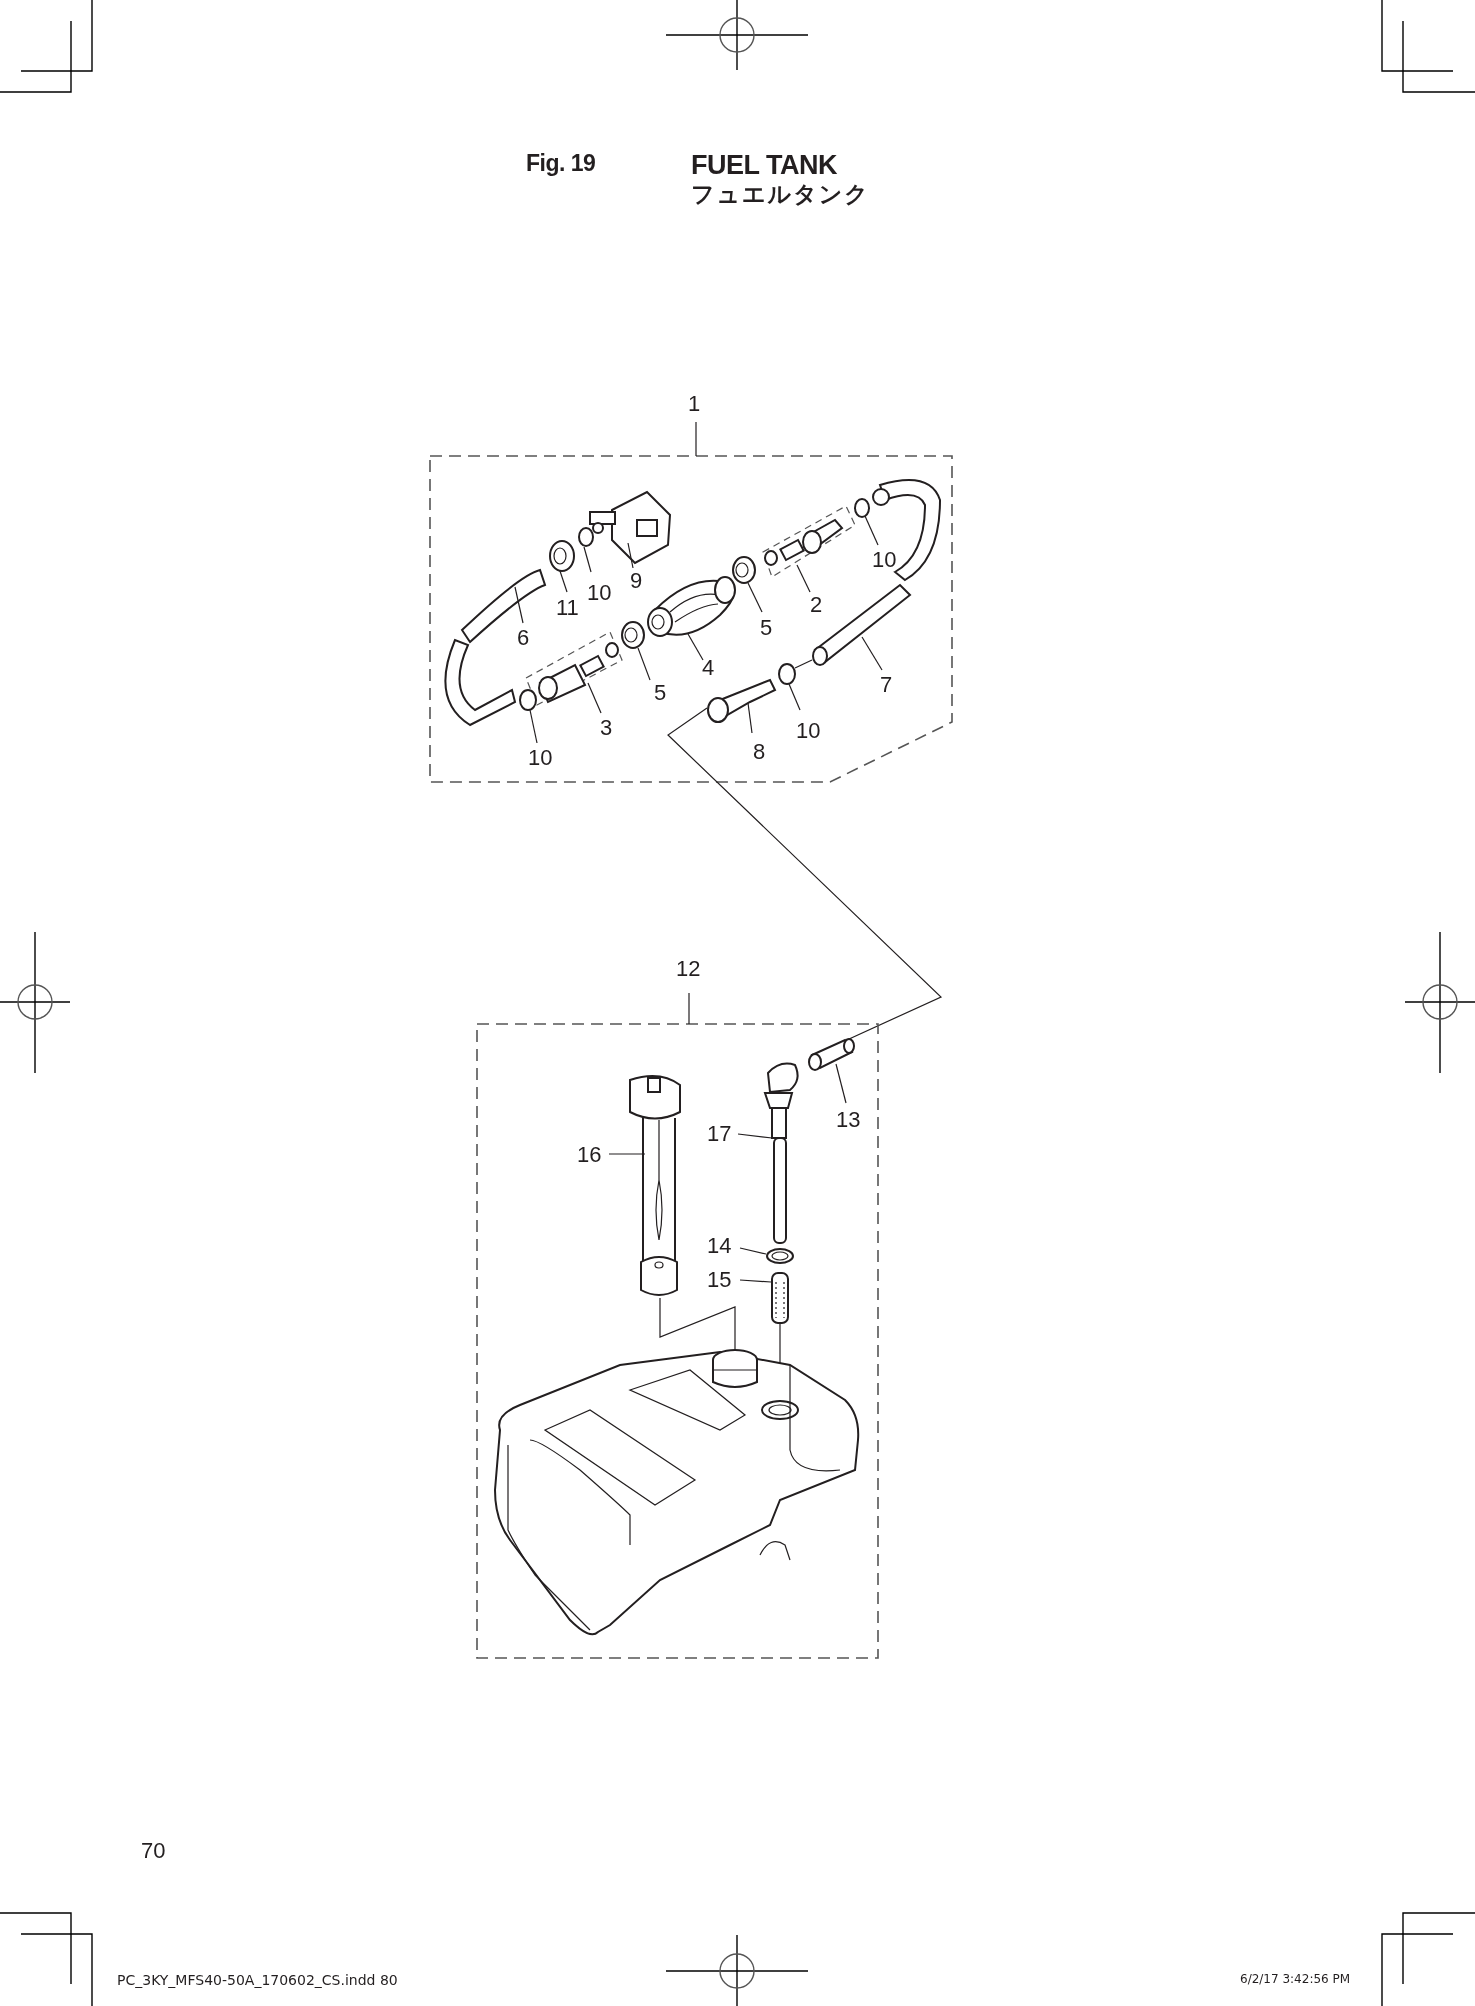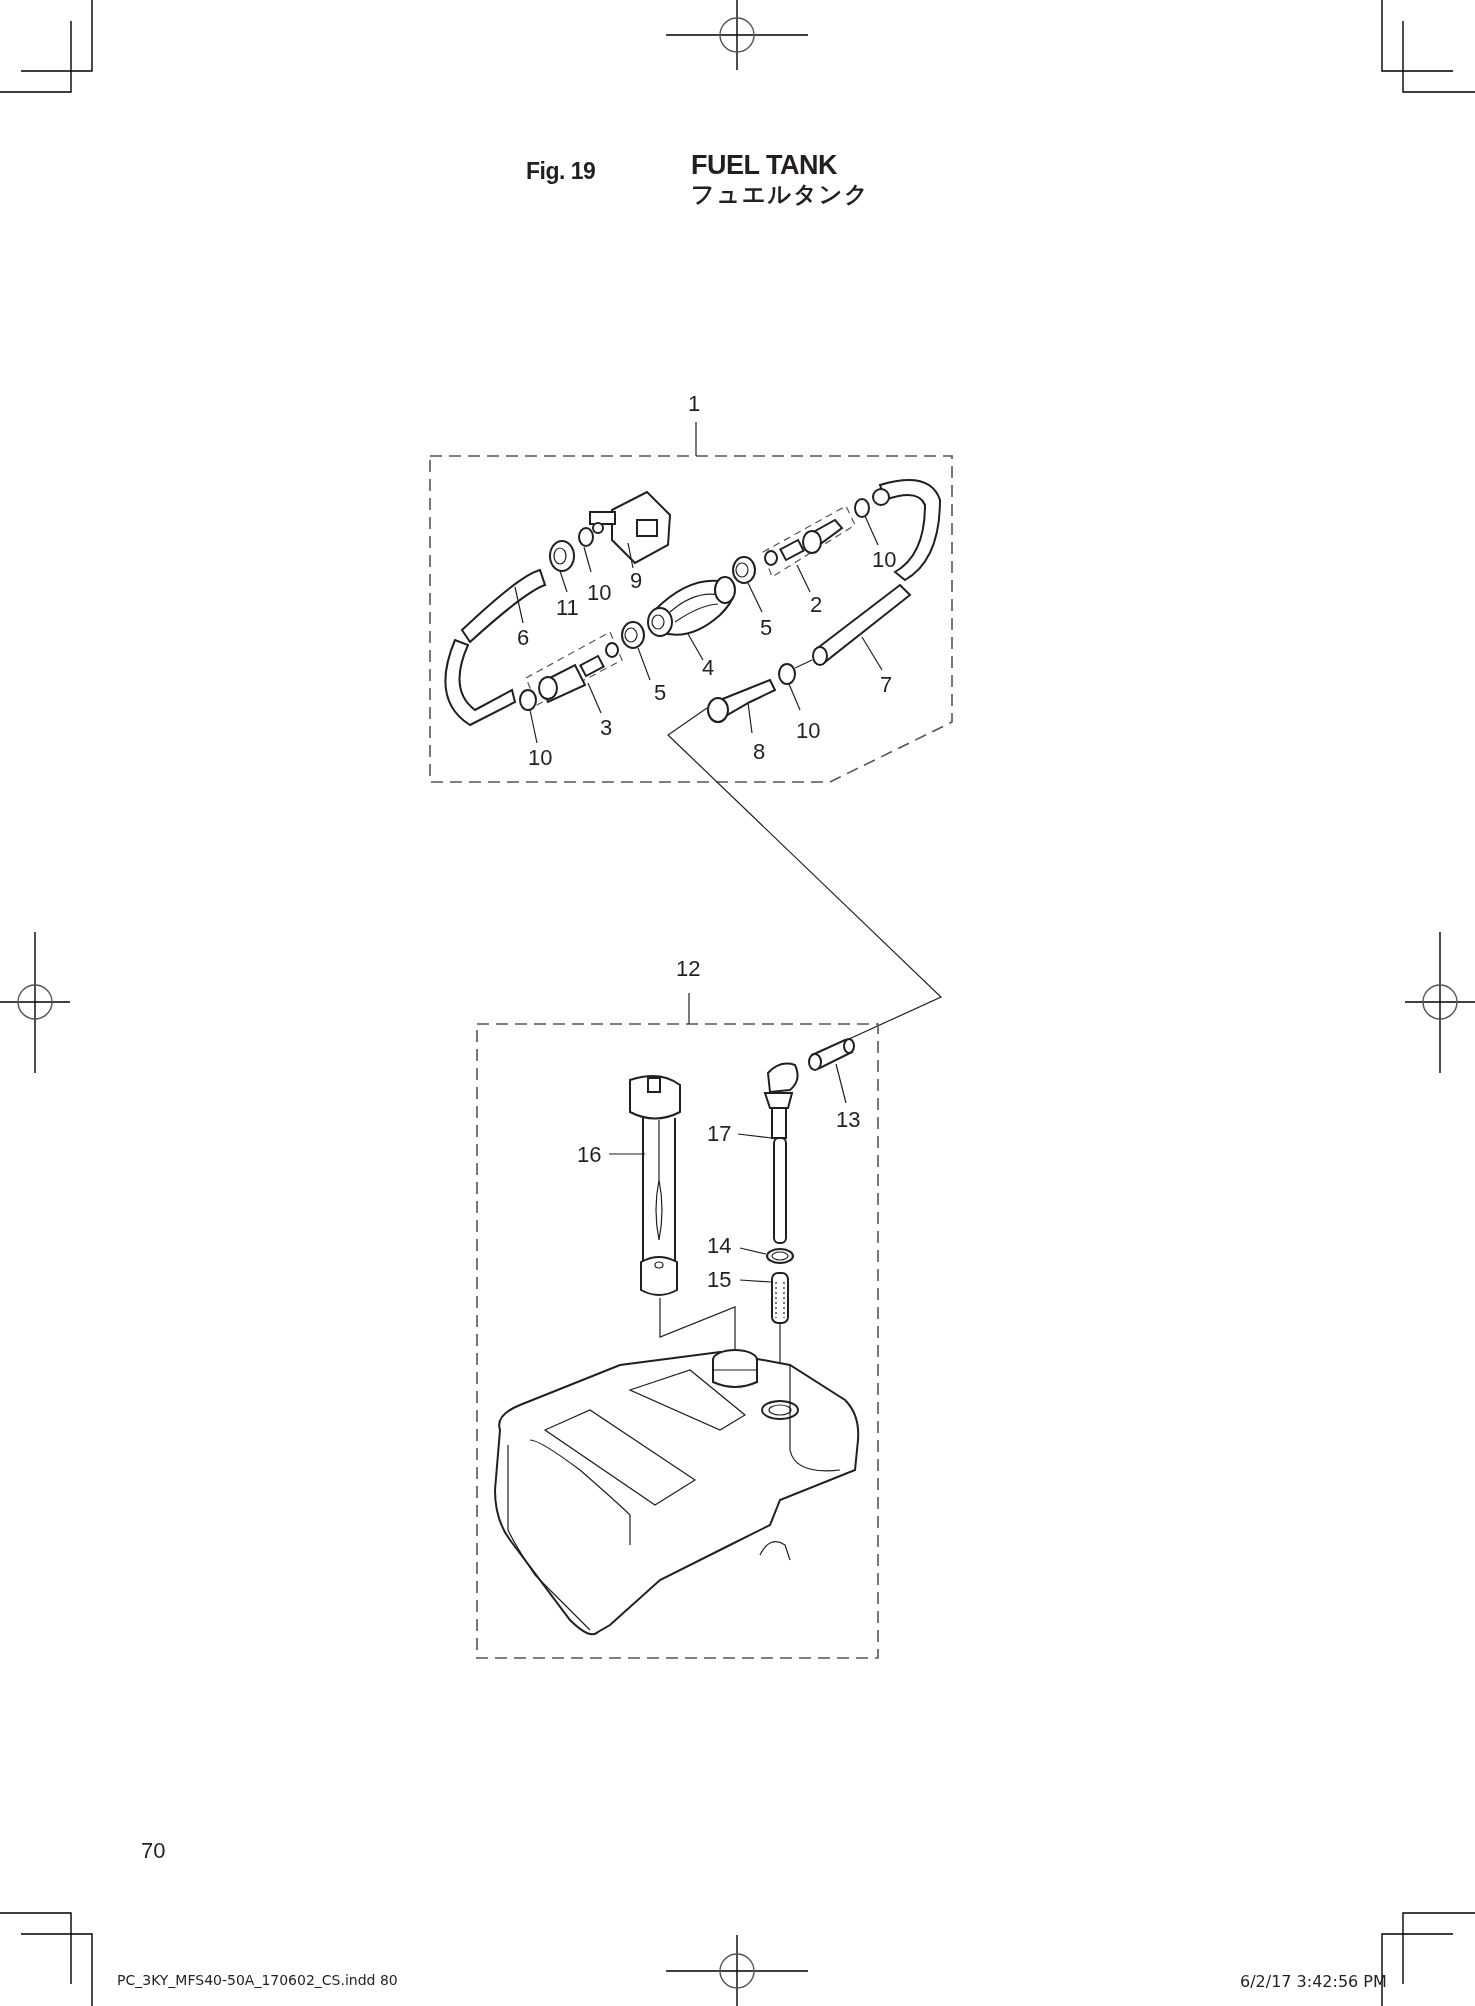--- a/index.html
+++ b/index.html
@@ -1,23 +1,23 @@
 <!DOCTYPE html>
 <html><head>
 <meta charset="utf-8">
 <style>
   html, body { margin: 0; padding: 0; background: #ffffff; }
   body { width: 1475px; height: 2006px; position: relative; overflow: hidden; font-family: "Liberation Sans", sans-serif; color: #231f20; }
   .abs { position: absolute; }
-  #title-fig { left: 526px; top: 158px; font-size: 23px; font-weight: bold; letter-spacing: -0.5px; }
+  #title-fig { left: 526px; top: 150px; font-size: 23px; font-weight: bold; letter-spacing: -0.5px; }
   #title-en { left: 691px; top: 150px; font-size: 27px; font-weight: bold; letter-spacing: -0.5px; }
   #title-jp { left: 691px; top: 179px; font-size: 23px; font-weight: bold; letter-spacing: 2px; font-family: "DejaVu Sans", sans-serif; }
   #page-number { left: 141px; top: 1838px; font-size: 22px; }
   #slug-file { left: 117px; top: 1972px; font-size: 14px; font-family: "DejaVu Sans", sans-serif; }
-  #slug-date { left: 1240px; top: 1972px; font-size: 16px; font-family: "DejaVu Sans", sans-serif; }
+  #slug-date { left: 1240px; top: 1972px; font-size: 12px; font-family: "DejaVu Sans", sans-serif; }
   svg#diagram { position: absolute; left: 0; top: 0; }
   .lbl { font-family: "Liberation Sans", sans-serif; font-size: 22px; fill: #231f20; }
   .part { fill: #fff; stroke: #231f20; stroke-width: 2; }
   .thin { fill: none; stroke: #231f20; stroke-width: 1.2; }
   .dash { fill: none; stroke: #555; stroke-width: 1.6; stroke-dasharray: 12 7; }
   .dash-s { fill: none; stroke: #555; stroke-width: 1.2; stroke-dasharray: 7 5; }
   .reg { fill: none; stroke: #000; stroke-width: 1.4; }
 </style>
 </head>
 <body>

